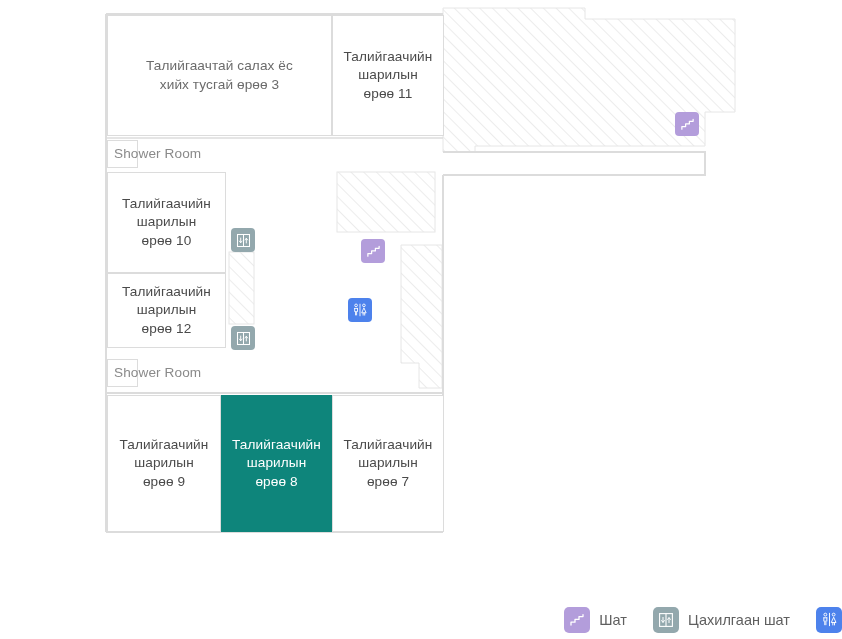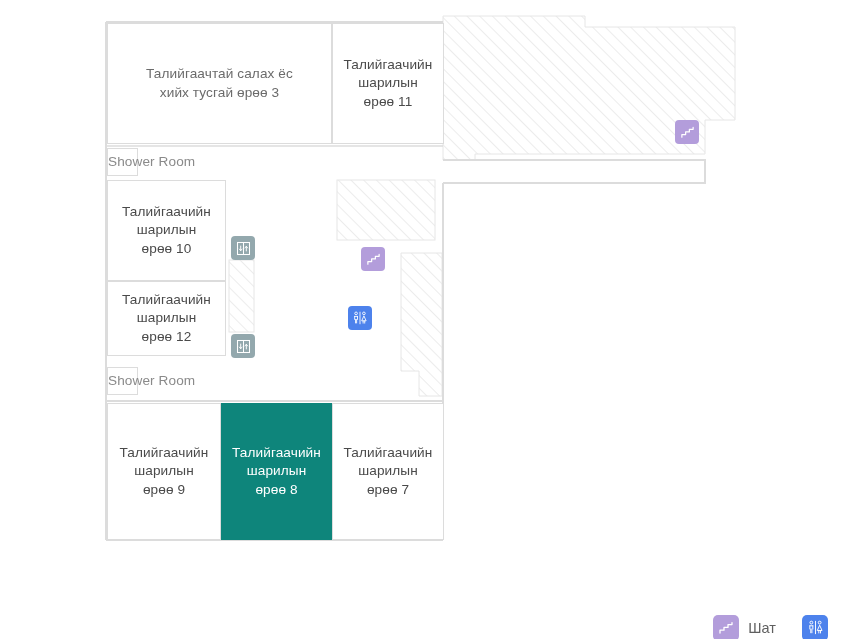--- a/index.html
+++ b/index.html
@@ -15,21 +15,20 @@
     overflow: hidden;
     position: relative;
   }
 
   #floorplan-root {
     position: absolute;
     left: 0;
     top: 0;
     width: 842px;
     height: 562px;
-    margin-top: 8px;
   }
 
   
   .plan-canvas {
     position: absolute;
     left: 0;
     top: 0;
     width: 842px;
     height: 600px;
   }
@@ -69,20 +68,21 @@
   
   .room.shower {
     justify-content: flex-start;
     align-items: center;
     color: #8a8a8a;
     font-size: 13.6px;
     white-space: nowrap;
   }
   .room.shower .room-label {
     display: block;
+    padding-left: 6px;
     position: relative;
     left: 0;
   }
 
   .room-label {
     display: block;
     width: 100%;
     pointer-events: none;
   }
 
@@ -104,21 +104,20 @@
   
   .legend {
     position: absolute;
     left: 0;
     top: 600px;
     width: 842px;
     height: 39px;
     display: flex;
     align-items: center;
     justify-content: flex-end;
-    padding-right: 14px;
     box-sizing: border-box;
     gap: 26px;
   }
   .legend-item {
     display: flex;
     align-items: center;
     gap: 9px;
   }
   .legend-swatch {
     width: 26px;
@@ -263,20 +262,31 @@
 
     <div class="legend-item">
       <span class="legend-swatch icon-stairs">
         <svg width="16" height="16" viewBox="0 0 16 16">
           <polyline points="2,13 2,10.2 6,10.2 6,7.4 10,7.4 10,4.6 14,4.6 14,2.6" fill="none" stroke="#ffffff" stroke-width="1.3" stroke-linecap="round" stroke-linejoin="round"></polyline>
         </svg>
       </span>
       <span class="legend-text">Шат</span>
     </div>
 
+    <div class="legend-item">
+      <span class="legend-swatch icon-elevator">
+        <svg width="16" height="16" viewBox="0 0 16 16">
+          <rect x="1.6" y="1.6" width="12.8" height="12.8" fill="none" stroke="#ffffff" stroke-width="1.1"></rect>
+          <line x1="8" y1="1.6" x2="8" y2="14.4" stroke="#ffffff" stroke-width="1.1"></line>
+          <path d="M 5 5.4 L 5 10.2 M 3.6 8.6 L 5 10.4 L 6.4 8.6" fill="none" stroke="#ffffff" stroke-width="1" stroke-linecap="round" stroke-linejoin="round"></path>
+          <path d="M 11 10.6 L 11 5.8 M 9.6 7.4 L 11 5.6 L 12.4 7.4" fill="none" stroke="#ffffff" stroke-width="1" stroke-linecap="round" stroke-linejoin="round"></path>
+        </svg>
+      </span>
+      <span class="legend-text">Цахилгаан шат</span>
+    </div>
 
     <div class="legend-item">
       <span class="legend-swatch icon-restroom">
         <svg width="17" height="17" viewBox="0 0 18 18">
           <line x1="9" y1="2" x2="9" y2="16" stroke="#ffffff" stroke-width="1"></line>
           <circle cx="4.6" cy="3.8" r="1.5" fill="none" stroke="#ffffff" stroke-width="1"></circle>
           <path d="M 3 7.2 L 3 10.6 M 6.2 7.2 L 6.2 10.6 M 3 7.2 L 6.2 7.2
                    M 4 10.6 L 4 14.6 M 5.2 10.6 L 5.2 14.6" fill="none" stroke="#ffffff" stroke-width="1" stroke-linecap="round"></path>
           <circle cx="13.4" cy="3.8" r="1.5" fill="none" stroke="#ffffff" stroke-width="1"></circle>
           <path d="M 13.4 6.6 L 10.9 12.2 L 15.9 12.2 Z" fill="none" stroke="#ffffff" stroke-width="1" stroke-linejoin="round"></path>

